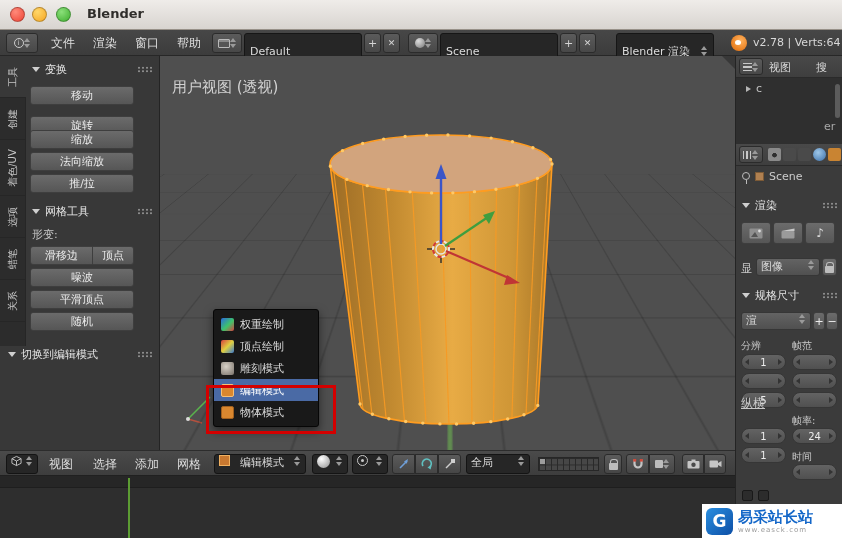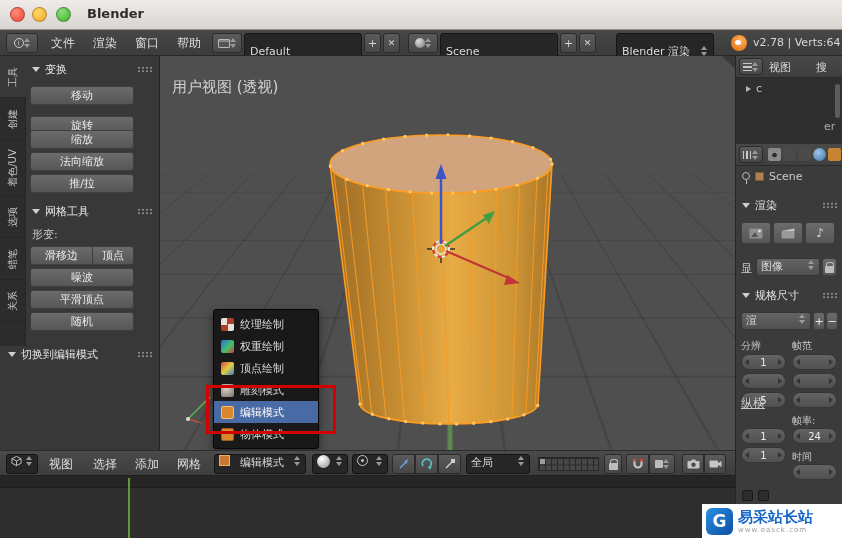--- a/index.html
+++ b/index.html
@@ -299,24 +299,20 @@
   </svg>
 
   <svg class="abs" style="left:20px;top:330px;z-index:6;" width="40" height="40" viewBox="0 0 40 40">
     <line x1="8" y1="33" x2="30" y2="11" stroke="#5ab34d" stroke-width="1.6"></line>
     <line x1="8" y1="33" x2="22" y2="37" stroke="#b5513f" stroke-width="1.4"></line>
     <circle cx="8" cy="33" r="2" fill="#ddd"></circle>
   </svg>
 
   <div class="popup">
     <div class="pitem">
-      <span class="mic texture"></span>
-      <span>纹理绘制</span>
-    </div>
-    <div class="pitem">
       <span class="mic weight"></span>
       <span>权重绘制</span>
     </div>
     <div class="pitem">
       <span class="mic vertex"></span>
       <span>顶点绘制</span>
     </div>
     <div class="pitem">
       <span class="mic sculpt"></span>
       <span>雕刻模式</span>

